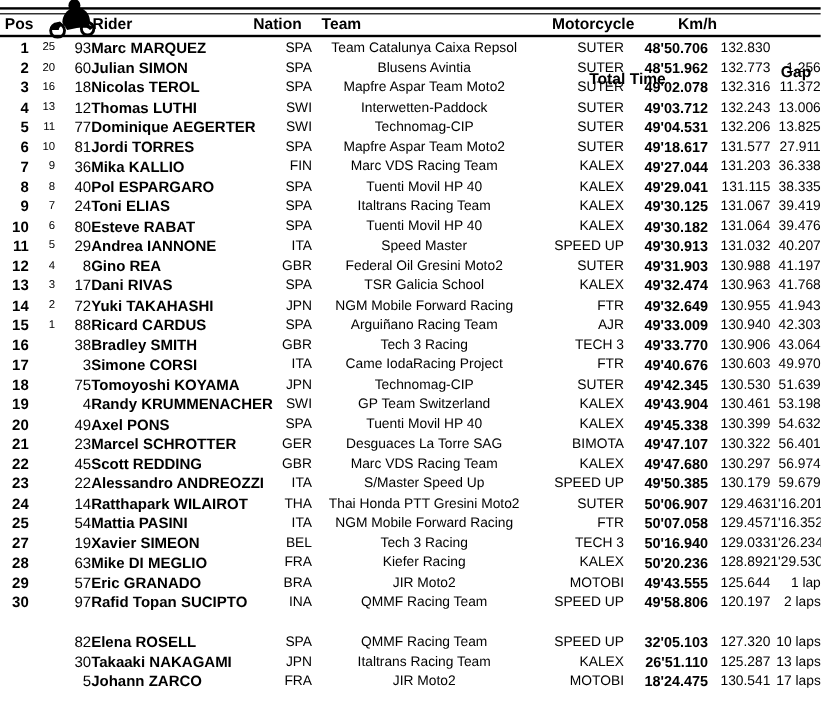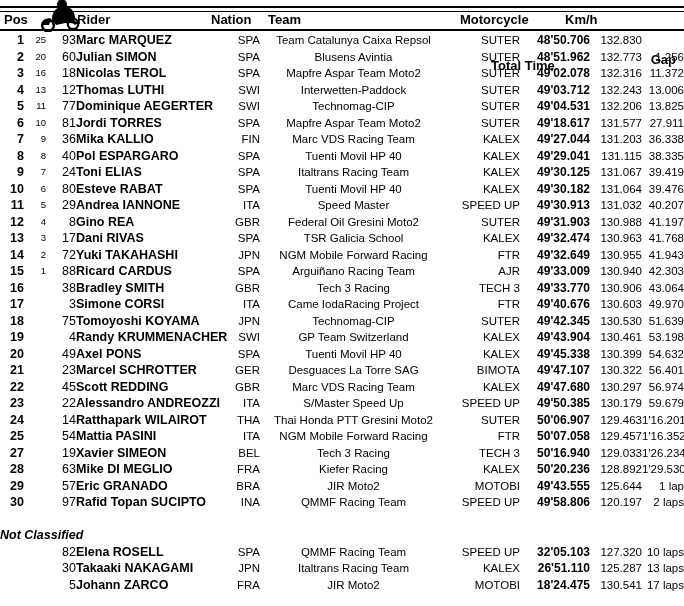--- a/index.html
+++ b/index.html
@@ -499,23 +499,20 @@
         <td class="td-team">QMMF Racing Team</td>
         <td class="td-moto">SPEED UP</td>
         <td class="td-time">49'58.806</td>
         <td class="td-kmh">120.197</td>
         <td class="td-gap">2 laps</td>
       </tr>
       <tr class="spacer-row">
         <td colspan="10"></td>
       </tr>
       <tr>
-        <td colspan="10" class="nc-title">Not Classified</td>
-      </tr>
-      <tr>
         <td class="td-pos"></td>
         <td class="td-pts"></td>
         <td class="td-num">82</td>
         <td class="td-rider">Elena ROSELL</td>
         <td class="td-nation">SPA</td>
         <td class="td-team">QMMF Racing Team</td>
         <td class="td-moto">SPEED UP</td>
         <td class="td-time">32'05.103</td>
         <td class="td-kmh">127.320</td>
         <td class="td-gap">10 laps</td>

